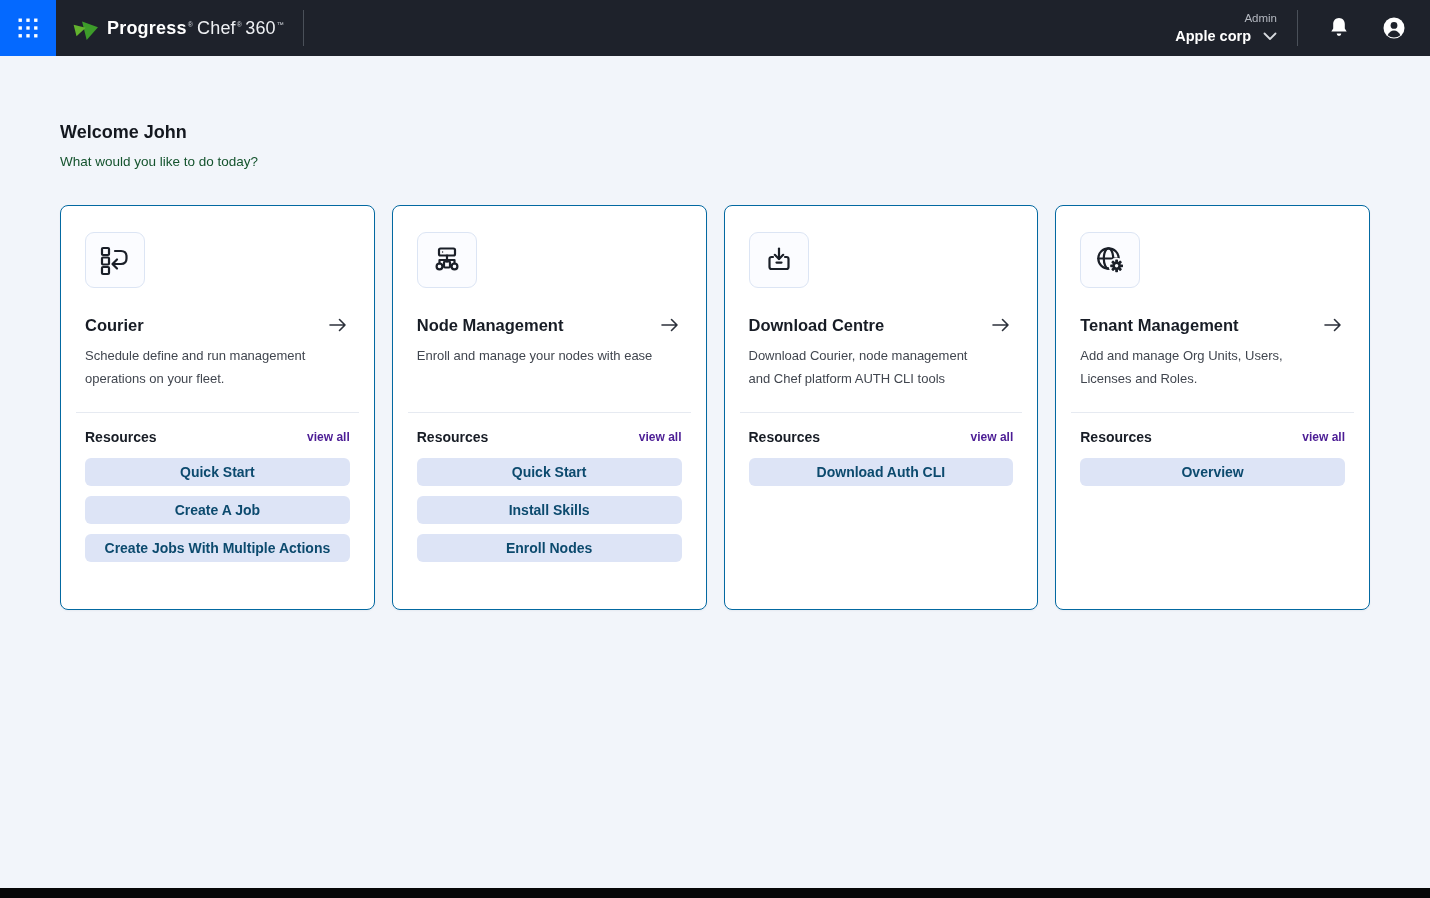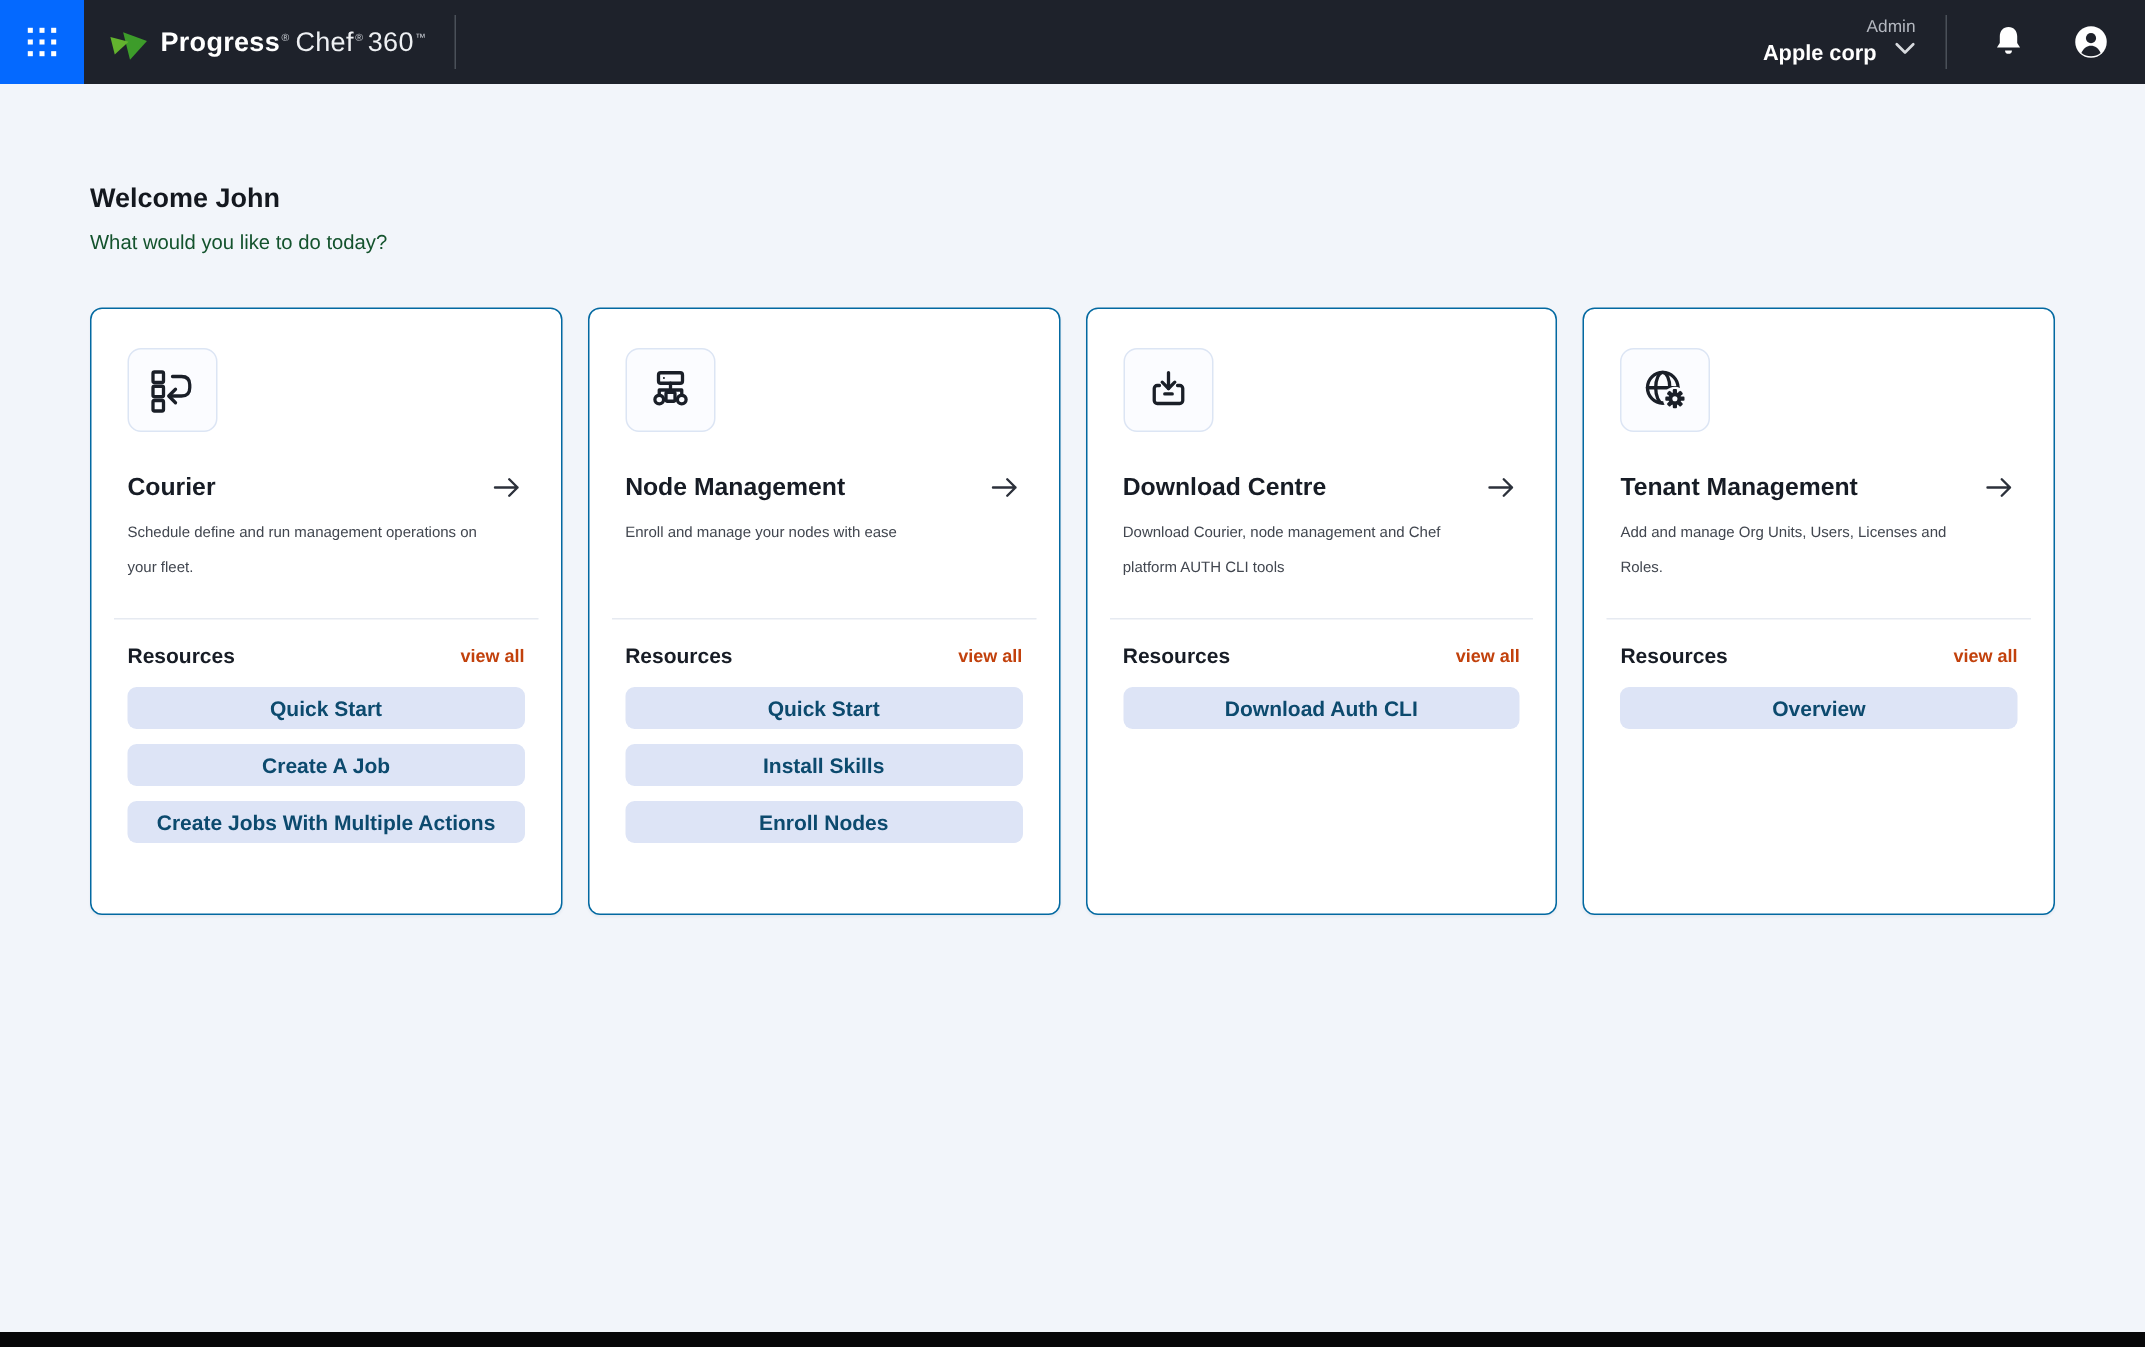--- a/index.html
+++ b/index.html
@@ -27,21 +27,21 @@
   .vdiv { width:1px; height:36px; background:#4a5059; flex:0 0 auto; }
   .vdiv-logo { margin-left:18px; }
 
   .top-right { margin-left:auto; display:flex; align-items:center; padding-right:24px; }
   .tenant-switcher {
     background:none; border:none; padding:0; margin-right:20px;
     display:flex; align-items:center; cursor:pointer; font-family:inherit;
   }
   .tenant-text { text-align:right; }
   .tenant-role { color:#b4b8c0; font-size:11.5px; line-height:13px; }
-  .tenant-name-row { display:flex; align-items:flex-start; margin-top:3px; }
+  .tenant-name-row { display:flex; align-items:center; margin-top:3px; }
   .tenant-name { color:#ffffff; font-size:14.5px; font-weight:700; line-height:16px; }
   .tenant-chevron { margin-left:12px; display:flex; }
   .iconbtn { background:none; border:none; padding:0; cursor:pointer; display:flex; align-items:center; }
   .bell-btn { margin-left:30px; }
   .avatar-btn { margin-left:32px; }
 
   
   main { padding:0 60px; }
   .welcome-title { font-size:18px; font-weight:700; color:#14181f; margin:64px 0 0; line-height:24px; }
   .welcome-sub { font-size:13.5px; color:#14532d; margin:9px 0 0; line-height:18px; }
@@ -53,25 +53,25 @@
     box-shadow:0 1px 2px rgba(25,45,85,.05);
   }
   .card-top { height:180px; }
   .icon-box {
     width:58px; height:54px; background:#fbfcff; border:1px solid #dce5f4; border-radius:9px;
     display:flex; align-items:center; justify-content:center;
   }
   .title-row { display:flex; align-items:center; justify-content:space-between; margin-top:26px; }
   .card-title { font-size:16.5px; font-weight:700; color:#171c25; margin:0; line-height:22px; }
   .arrow-btn { background:none; border:none; padding:0 2px 0 0; cursor:pointer; display:flex; }
-  .desc { font-size:10px; color:#41464f; line-height:23px; margin:8px 0 4px; max-width:236px; }
+  .desc { font-size:13px; color:#41464f; line-height:23px; margin:8px 0 4px; max-width:236px; }
   .divider { border:none; border-top:1px solid #e6eaf1; margin:0 -9px; }
   .res-row { display:flex; justify-content:space-between; align-items:center; margin-top:16px; }
   .res-label { font-size:14px; font-weight:700; color:#171c25; }
-  .view-all { font-size:12px; font-weight:700; color:#c2410c; text-decoration:none; cursor:pointer; }
+  .view-all { font-size:12px; font-weight:700; color:#4c1d95; text-decoration:none; cursor:pointer; }
   .chips { margin-top:13px; display:flex; flex-direction:column; gap:10px; }
   .chip {
     background:#dde4f6; border:none; border-radius:6px; padding:3px 8px;
     font-size:14px; font-weight:600; color:#0c4a6e; line-height:22px;
     text-align:center; font-family:inherit; cursor:pointer;
   }
 
   .bottom-bar { position:absolute; left:0; right:0; bottom:0; height:10px; background:#070708; }
 
   .card-icon-svg { stroke:#1a1f28; fill:none; stroke-width:2.2; }

